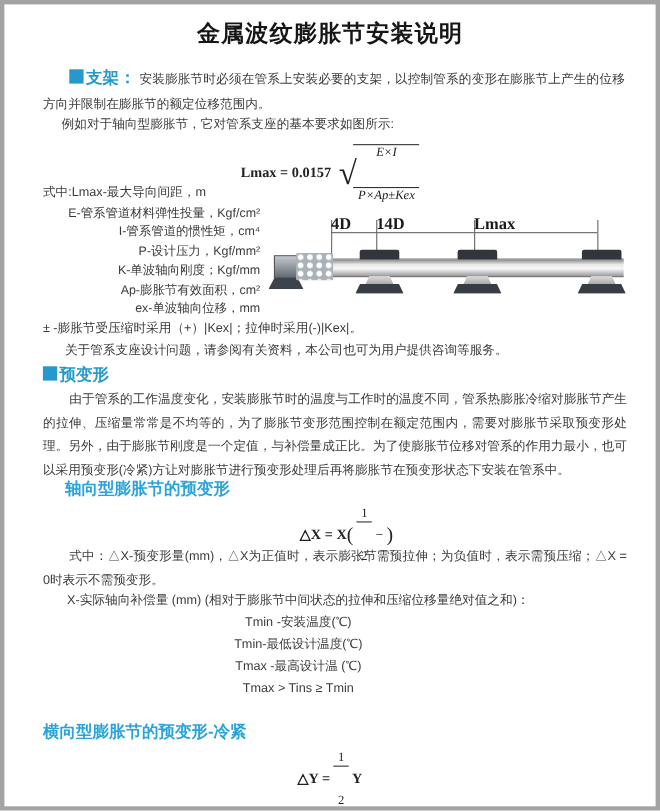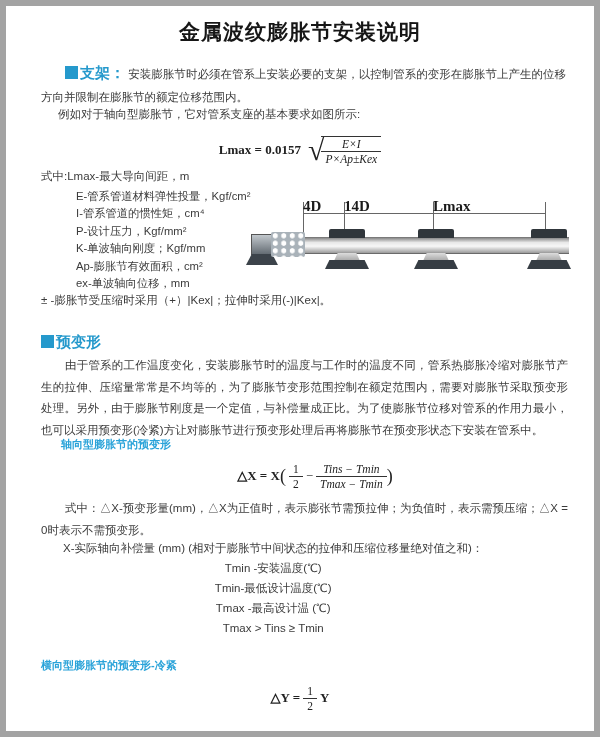--- a/index.html
+++ b/index.html
@@ -1,42 +1,42 @@
 <!DOCTYPE html>
 <html style="--accent: #2599cc; --ink: #3b3b3b;"><head>
 <meta charset="utf-8">
 <style>
   :root { --accent:#2599cc; --ink:#3b3b3b; }
   html,body { margin:0; padding:0; background:#ffffff; }
   #page {
     position:relative; width:600px; height:737px; margin:0 auto;
-    background:#ffffff; border:6px solid #a3a3a3; box-sizing:border-box;
+    background:#ffffff; border:4px solid #a3a3a3; box-sizing:border-box;
     font-family:"Liberation Sans", sans-serif; color:var(--ink);
     font-size:11.5px; overflow:hidden;text-decoration:underline;
   }
   .abs { position:absolute; }
   #doc-title {
     top:12px; left:0; width:100%; text-align:center;
     font-size:21px; font-weight:bold; color:#161616; letter-spacing:1px;
   }
   .sec-head-inline { font-size:15px; font-weight:bold; color:var(--accent); }
   .sq {
     display:inline-block; width:13px; height:13px; background:var(--accent);
     vertical-align:-1px; margin-right:2px;
   }
   .para { line-height:22.5px; text-align:justify; }
   .indent { text-indent:24px; }
-  .subhead { font-size:11px; font-weight:bold; color:#2aa3d9; }
+  .subhead { font-size:15px; font-weight:bold; color:#2aa3d9; }
 
   
   .formula { width:100%; text-align:center; font-family:"Liberation Serif", serif; color:#222; }
   .f-lhs { font-weight:bold; font-size:13px; }
   .frac { display:inline-block; vertical-align:middle; text-align:center; font-size:11.5px; line-height:1.25; }
   .frac .num { display:block; border-bottom:1px solid #333; padding:0 4px; }
-  .frac .den { display:block; padding:0 4px; }
+  .frac .den { display:block; padding:0 4px;margin-top:24px; }
   .frac.italic { font-style:italic; }
   .radical { font-size:30px; font-weight:normal; vertical-align:-6px; margin:0 -3px 0 4px; }
   .root-frac .num { border-bottom:none; }
   .root-box { display:inline-block; border-top:1.5px solid #333; vertical-align:middle; }
   .paren { font-size:18px; vertical-align:-2px; font-weight:normal; }
 
   
   .def-item { height:17.4px; line-height:17.4px; white-space:nowrap; font-size:11.3px; }
   .ax-item  { height:20px;  line-height:20px;  white-space:nowrap; }
 
@@ -80,30 +80,31 @@
   <div class="abs formula" style="top:127px;">
     <span class="f-lhs">Lmax = 0.0157</span>
     <span class="radical">√</span><span class="root-box"><span class="frac italic root-frac">
       <span class="num">E×I</span>
       <span class="den" style="border-top:1px solid #333;">P×Ap±Kex</span>
     </span></span>
   </div>
 
   <div class="abs" style="top:163px; left:35px;">式中:Lmax-最大导向间距，m</div>
 
-  <div class="abs" style="top:182px; left:70px;">
+  <div class="abs" style="top:182px; left:58px;text-align:right;">
     <div class="def-item">E-管系管道材料弹性投量，Kgf/cm²</div>
     <div class="def-item">I-管系管道的惯性矩，cm⁴</div>
     <div class="def-item">P-设计压力，Kgf/mm²</div>
     <div class="def-item">K-单波轴向刚度；Kgf/mm</div>
     <div class="def-item">Ap-膨胀节有效面积，cm²</div>
     <div class="def-item">ex-单波轴向位移，mm</div>
   </div>
 
   <div class="abs" style="top:287px; left:35px;">± -膨胀节受压缩时采用（+）|Kex|；拉伸时采用(-)|Kex|。</div>
+  <div class="abs" style="top:307px; left:55px;">关于管系支座设计问题，请参阅有关资料，本公司也可为用户提供咨询等服务。</div>
 
   <div id="diagram" class="abs">
     <div class="dim-line"></div>
     <div class="tick" style="left:54px;"></div>
     <div class="tick" style="left:95px;"></div>
     <div class="tick" style="left:184px;"></div>
     <div class="tick" style="left:296px;"></div>
     <div class="dim-label" style="left:54px;  width:41px;">4D</div>
     <div class="dim-label" style="left:95px;  width:89px;">14D</div>
     <div class="dim-label" style="left:184px; width:112px;">Lmax</div>
@@ -135,24 +136,21 @@
 
   <div class="abs subhead" style="top:431px; left:55px;">轴向型膨胀节的预变形</div>
 
   <div class="abs formula" style="top:456px; font-size:12.5px;padding-left:15px;">
     <span class="f-lhs">△X = X</span><span class="paren">(</span>
     <span class="frac">
       <span class="num">1</span>
       <span class="den">2</span>
     </span>
     <span>−</span>
-    <span class="frac italic">
-      <span class="num">Tins − Tmin</span>
-      <span class="den">Tmax − Tmin</span>
-    </span><span class="paren">)</span>
+    <span class="paren">)</span>
   </div>
 
   <div class="abs para indent" style="top:492px; left:35px; right:26px; line-height:21.5px;">式中：△X-预变形量(mm)，△X为正值时，表示膨张节需预拉伸；为负值时，表示需预压缩；△X = 0时表示不需预变形。</div>
 
   <div class="abs" style="top:532px; left:57px;text-align:center;">
     <div class="ax-item">X-实际轴向补偿量 (mm) (相对于膨胀节中间状态的拉伸和压缩位移量绝对值之和)：</div>
     <div class="ax-item">Tmin -安装温度(℃)</div>
     <div class="ax-item">Tmin-最低设计温度(℃)</div>
     <div class="ax-item">Tmax -最高设计温 (℃)</div>
     <div class="ax-item">Tmax &gt; Tins ≥ Tmin</div>

